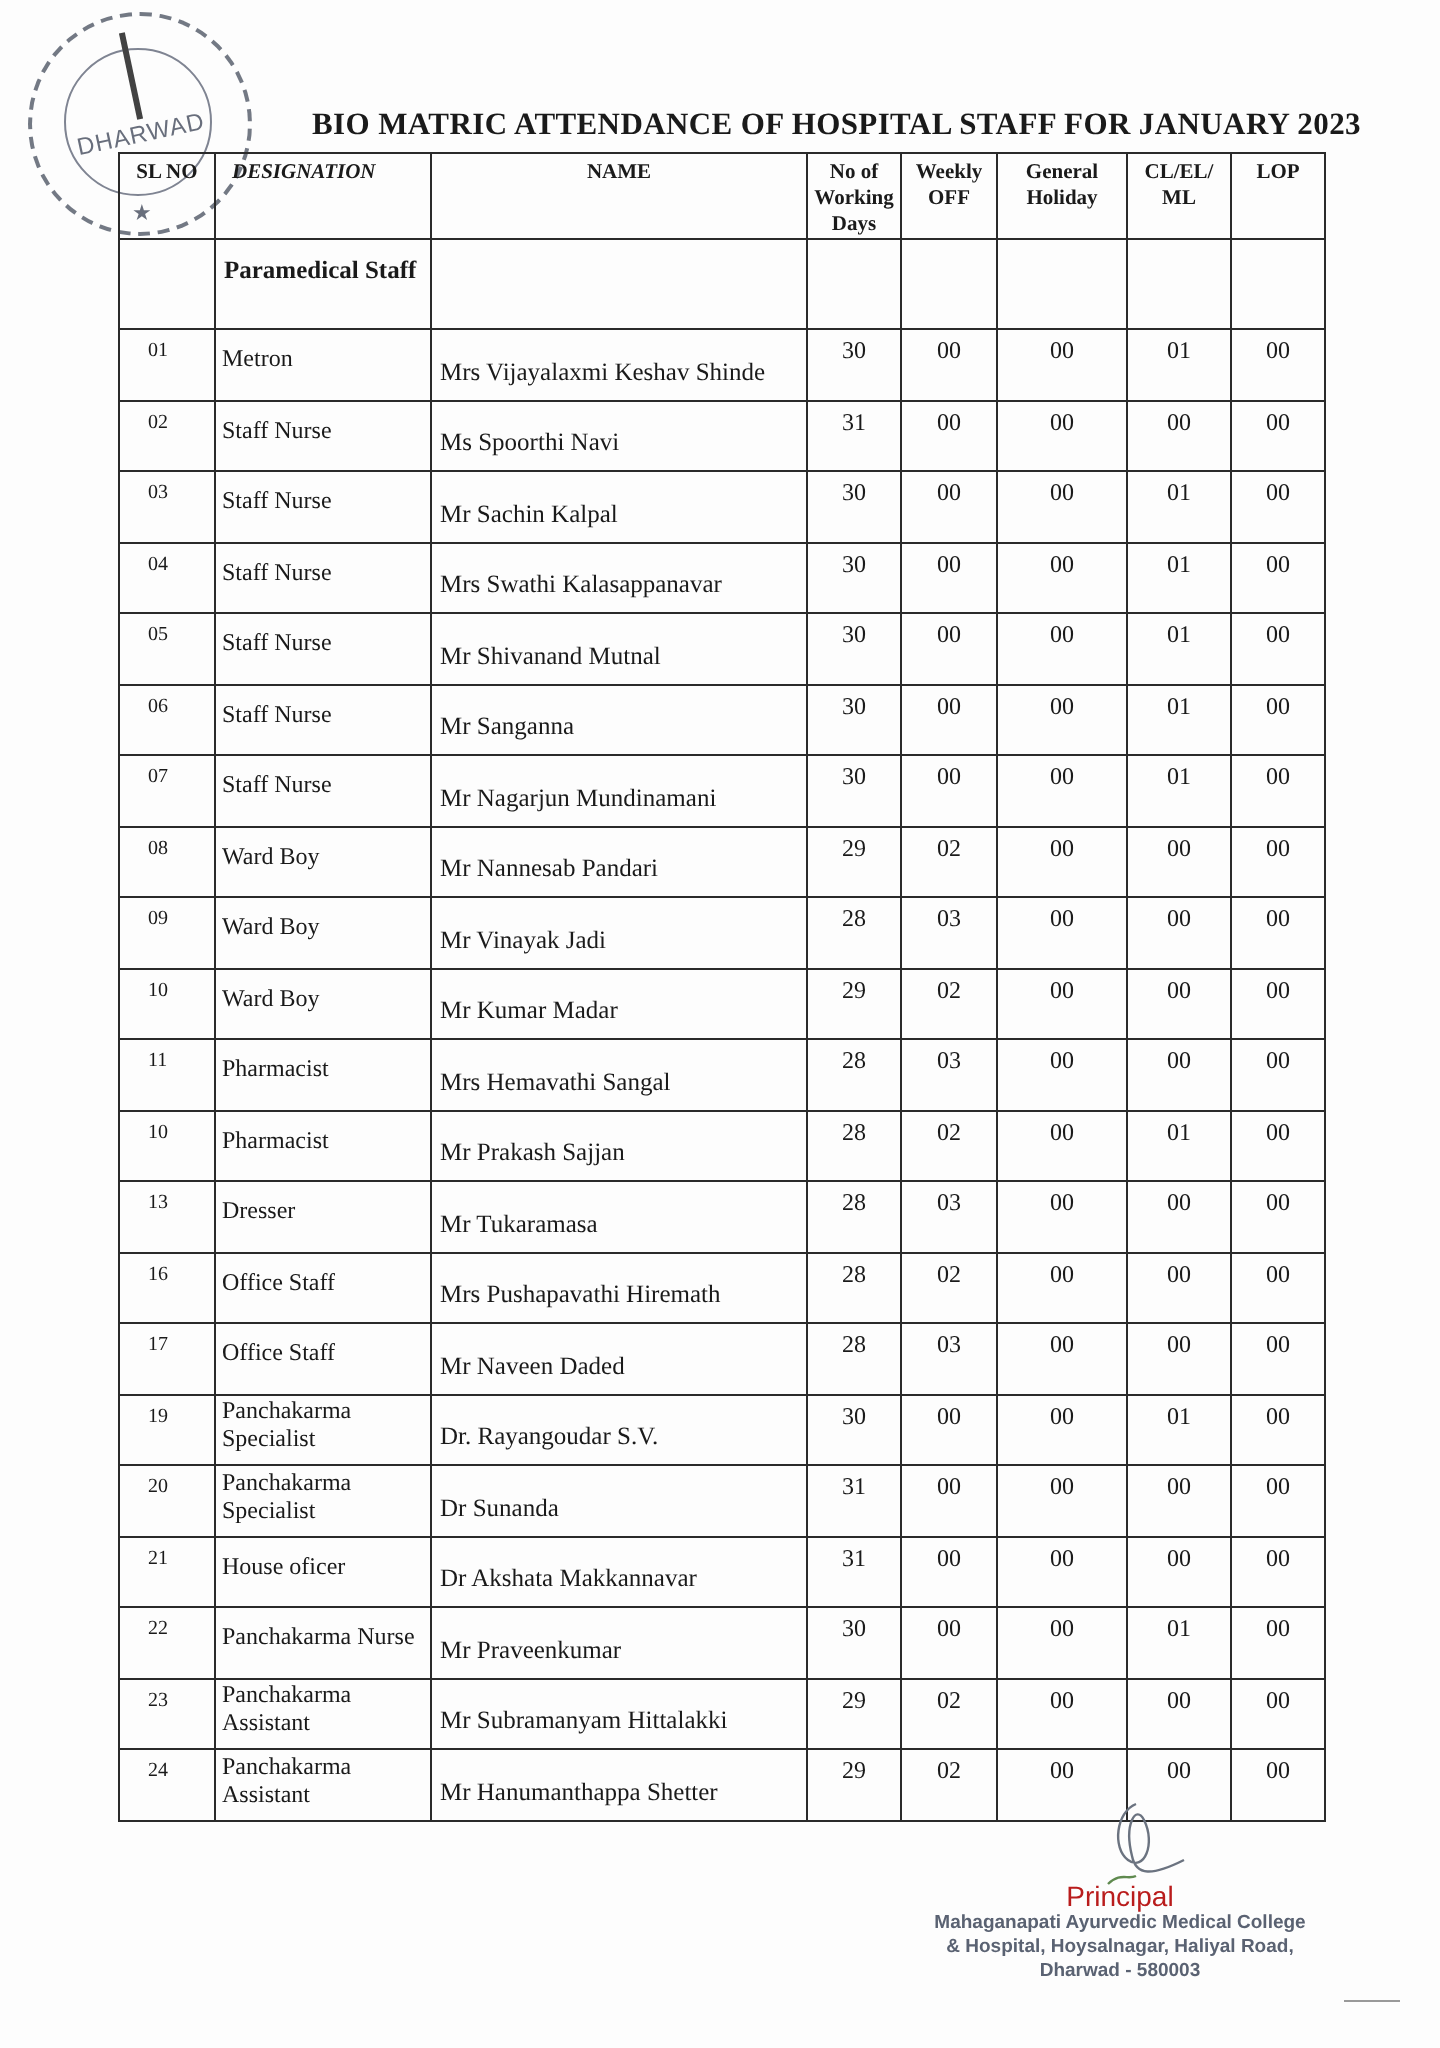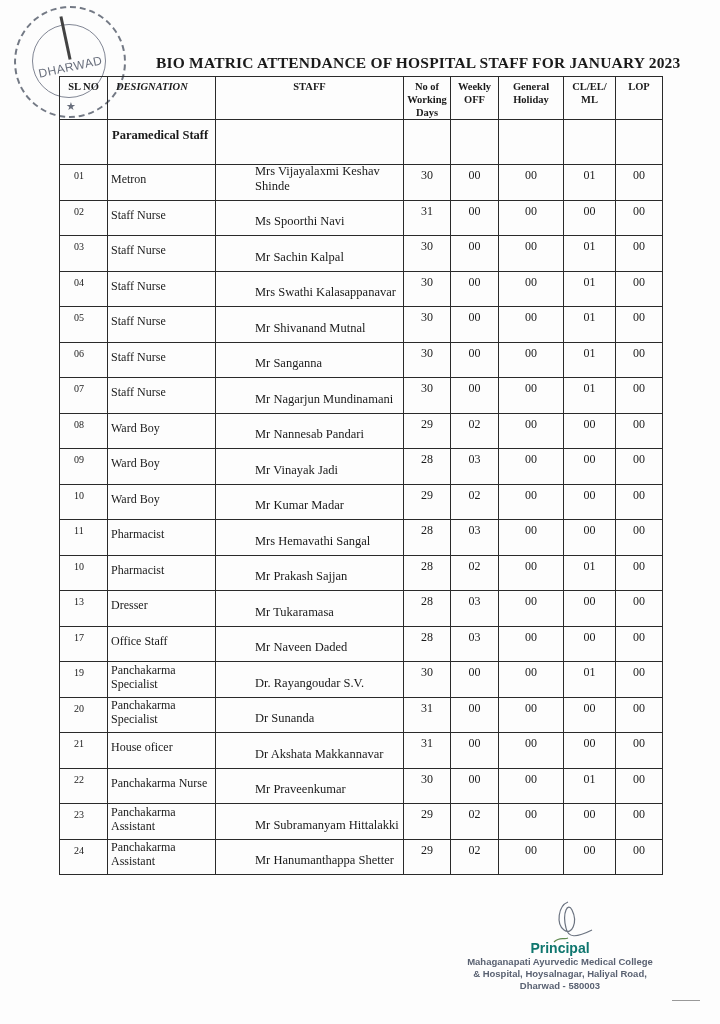--- a/index.html
+++ b/index.html
@@ -39,27 +39,27 @@
   }
   table.att th.left { text-align: left; padding-left: 8px; font-style: italic; }
   tr.section td { height: 36px; }
   tr.section td.sec { font-weight: bold; font-size: 12.5px; padding: 8px 0 0 4px; }
   tr.row td { height: 29.5px; }
   td.sl { font-size: 10px; text-align: left; padding: 5px 0 0 14px !important; }
   td.desg { font-size: 12px; padding: 0 0 0 3px !important; line-height: 14px; font-family: Liberation Serif, serif; }
   td.desg .wrap { height: 29.5px; display: flex; align-items: flex-end; padding-bottom: 1px; box-sizing: border-box; }
   td.desg .wrap.single { align-items: center; }
   td.name { font-size: 12.5px; padding: 0 0 0 4px !important; }
-  td.name .wrap { height: 29.5px; display: flex; align-items: flex-end; padding-bottom: 1px; box-sizing: border-box; margin-left: 35px; }
+  td.name .wrap { height: 29.5px; display: flex; align-items: flex-end; padding-bottom: 1px; box-sizing: border-box; }
   td.num { text-align: center; font-size: 12px; padding-top: 3px !important; }
   .footer {
     position: absolute; left: 440px; top: 940px; width: 240px; text-align: center;
     font-family: "Liberation Sans", sans-serif; color: #5a6272;
   }
-  .footer .role { font-size: 14px; font-weight: bold; color: #0f766e; }
+  .footer .role { font-size: 14px; font-weight: normal; color: #b91c1c; }
   .footer .addr { font-size: 9.5px; font-weight: bold; line-height: 12px; }
   .signature { position: absolute; left: 540px; top: 898px; width: 60px; height: 50px; }
   .rule { position: absolute; left: 672px; top: 1000px; width: 28px; height: 1px; background: #999; }
 </style>
 </head>
 <body>
 
 <div class="stamp">
   <div class="inner"></div>
   <div class="stroke"></div>
@@ -77,21 +77,21 @@
     <col style="width:47px">
       <col style="width:48px">
       <col style="width:65px">
     <col style="width:52px">
       <col style="width:47px">
   </colgroup>
   <thead>
     <tr>
       <th>SL NO</th>
       <th class="left">DESIGNATION</th>
-      <th>STAFF</th>
+      <th>NAME</th>
       <th>No of Working Days</th>
       <th>Weekly OFF</th>
       <th>General Holiday</th>
       <th>CL/EL/ ML</th>
       <th>LOP</th>
     </tr>
   </thead>
   <tbody id="tbody">
     <tr class="section">
       <td></td>
@@ -279,20 +279,34 @@
         <td class="name">
           <div class="wrap">Mr Tukaramasa</div>
         </td>
         <td class="num">28</td>
         <td class="num">03</td>
         <td class="num">00</td>
         <td class="num">00</td>
         <td class="num">00</td>
       </tr>
       <tr class="row">
+        <td class="sl">16</td>
+        <td class="desg">
+          <div class="wrap single" style="">Office Staff</div>
+        </td>
+        <td class="name">
+          <div class="wrap">Mrs Pushapavathi Hiremath</div>
+        </td>
+        <td class="num">28</td>
+        <td class="num">02</td>
+        <td class="num">00</td>
+        <td class="num">00</td>
+        <td class="num">00</td>
+      </tr>
+      <tr class="row">
         <td class="sl">17</td>
         <td class="desg">
           <div class="wrap single" style="">Office Staff</div>
         </td>
         <td class="name">
           <div class="wrap">Mr Naveen Daded</div>
         </td>
         <td class="num">28</td>
         <td class="num">03</td>
         <td class="num">00</td>

